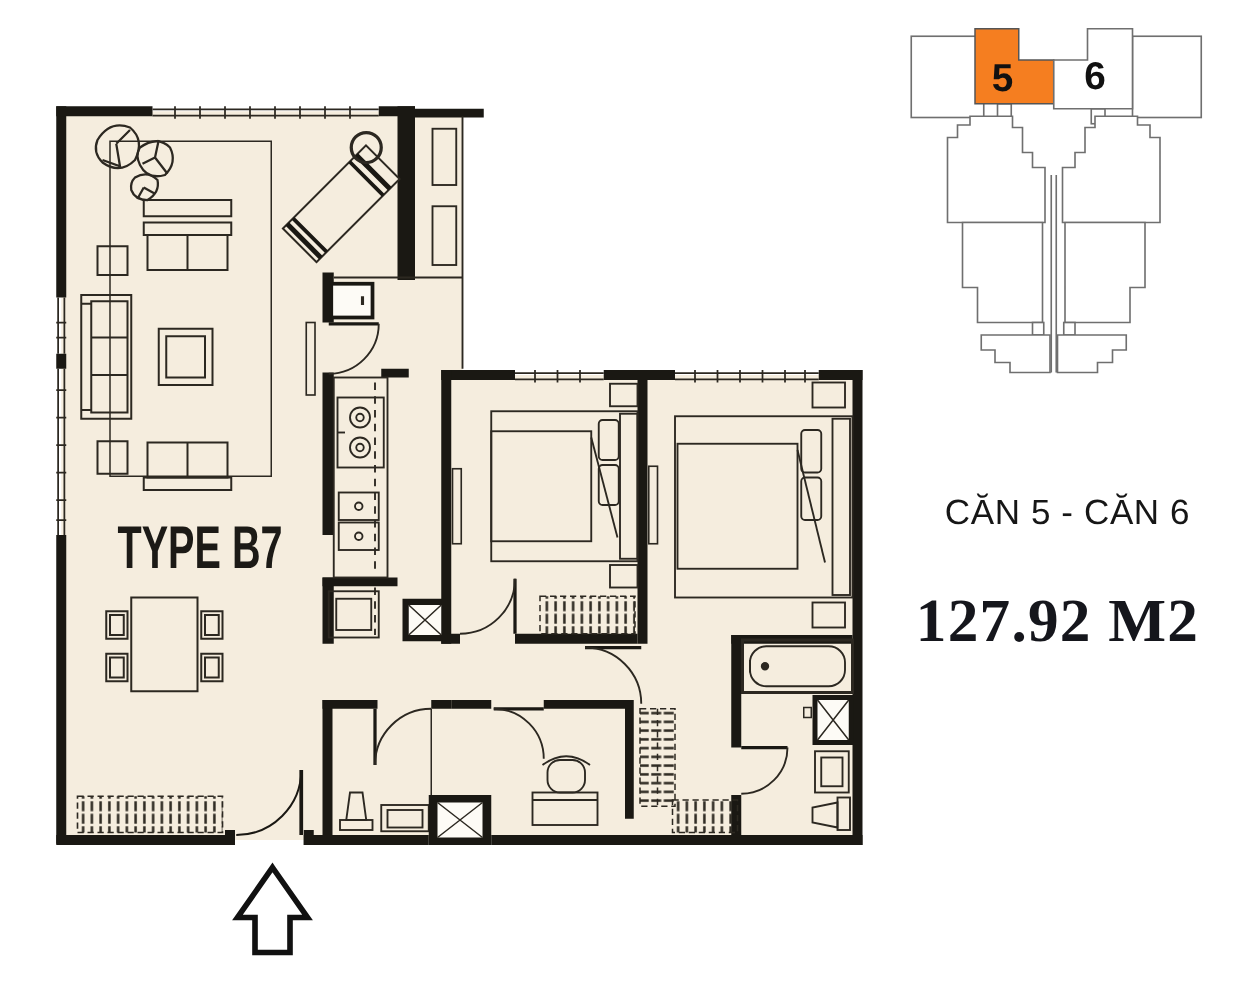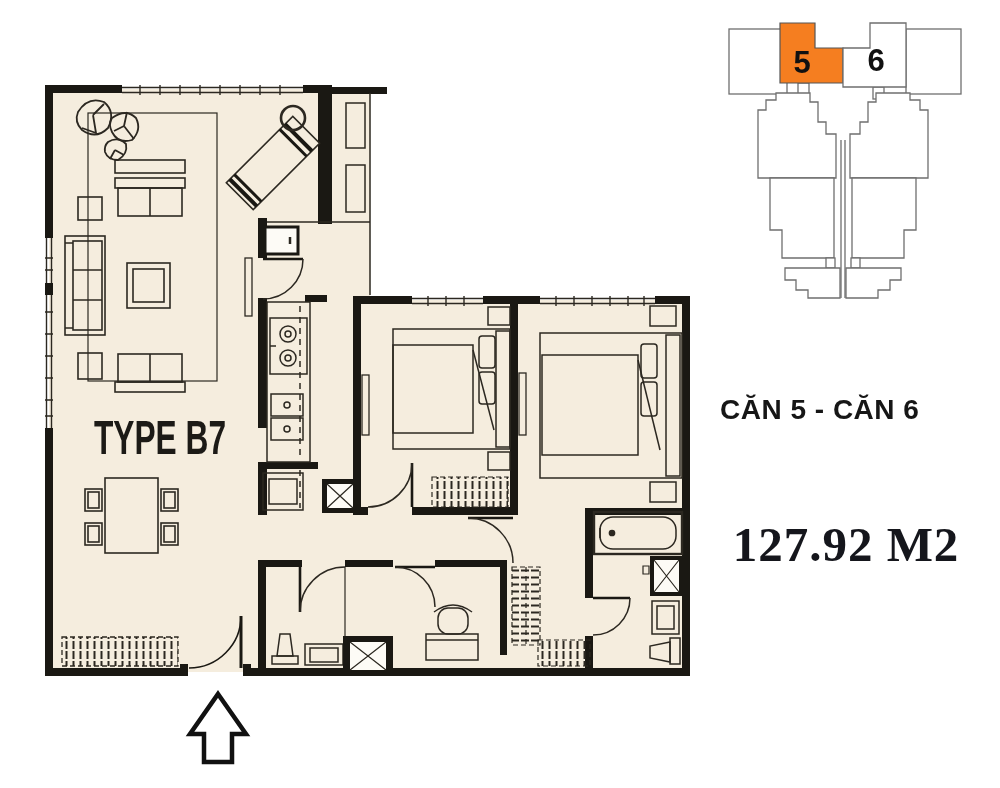--- a/index.html
+++ b/index.html
@@ -2,25 +2,25 @@
 <html><head>
 <meta charset="utf-8">
 <style>
   html,body{margin:0;padding:0;background:#ffffff;}
   body{width:1000px;height:788px;position:relative;overflow:hidden;
        font-family:"Liberation Sans",sans-serif;}
   #stage{position:absolute;inset:0;width:1000px;height:788px;}
   .plan-svg{position:absolute;left:0;top:0;}
   .keymap-svg{position:absolute;left:718px;top:10px;}
   .units-line{position:absolute;left:720px;top:394px;width:268px;
-      font-weight:bold;font-size:28px;letter-spacing:.5px;
+      text-align:center;font-weight:normal;font-size:28px;letter-spacing:.5px;
       color:#161616;font-family:"Liberation Sans",sans-serif;}
   .area-line{position:absolute;left:700px;top:468px;width:292px;
       text-align:center;font-weight:bold;font-size:49px;letter-spacing:1px;
-      color:#15161c;font-family:"Liberation Serif",serif;margin-top:48px;}
+      color:#15161c;font-family:"Liberation Serif",serif;}
   svg text.plantype{font-family:"Liberation Sans",sans-serif;font-weight:bold;}
   svg text.unitnum{font-family:"Liberation Sans",sans-serif;font-weight:bold;font-size:31px;fill:#111;}
 </style>
 </head>
 <body>
 
 <div id="stage">
 
 <svg class="plan-svg" width="720" height="788" viewBox="0 0 720 788">
   <defs>

